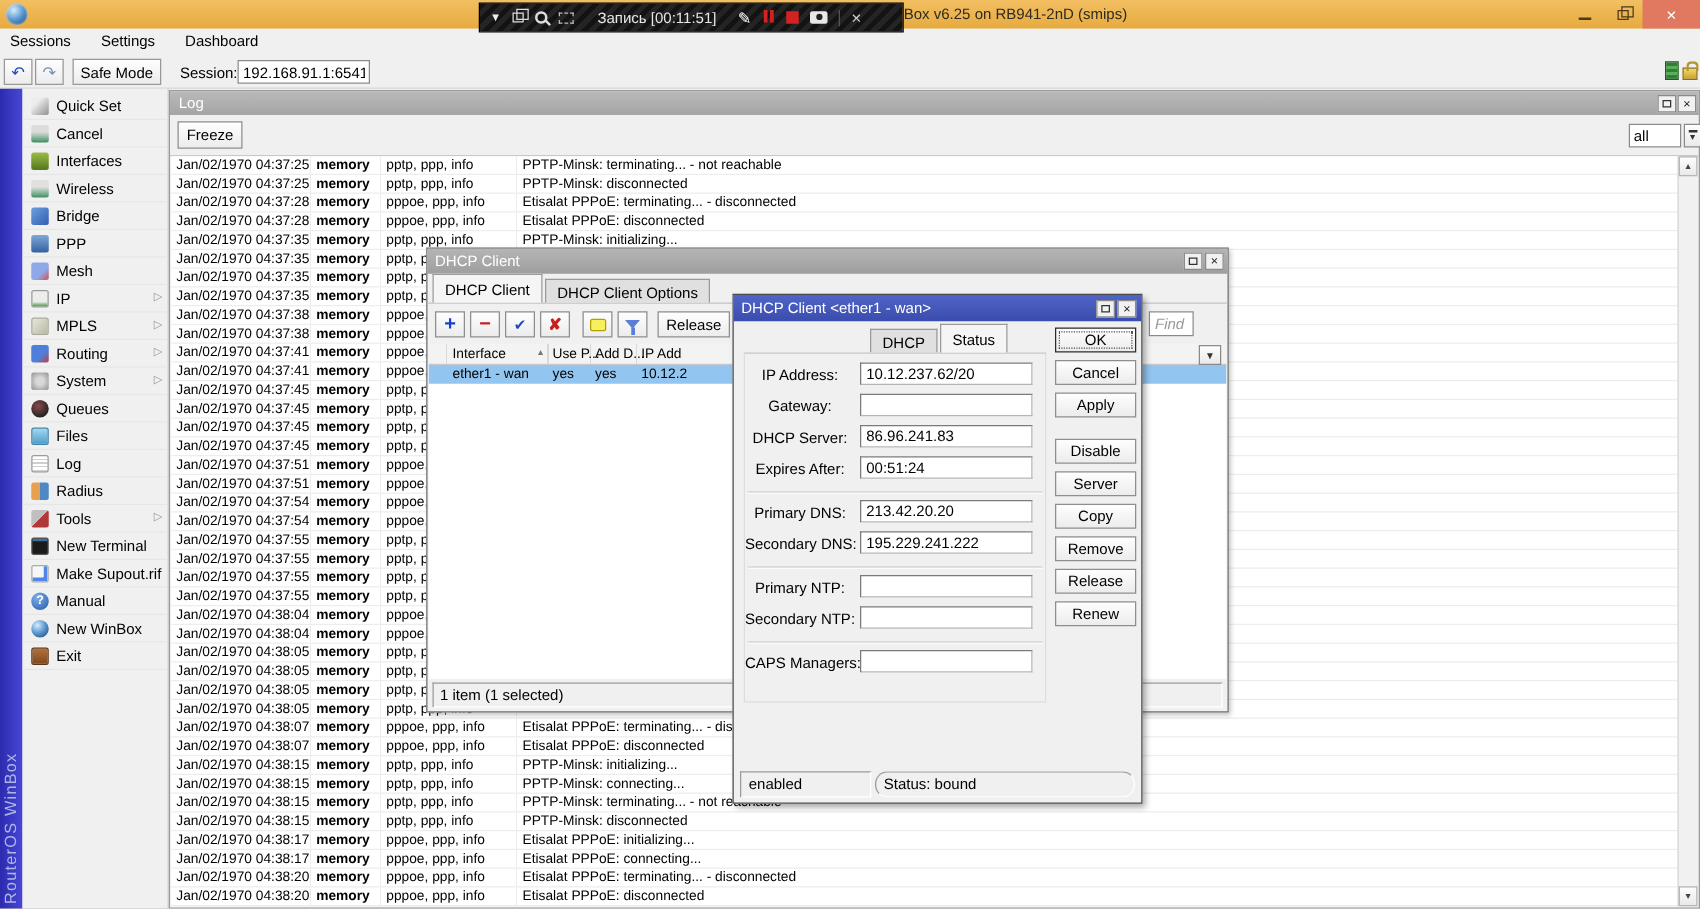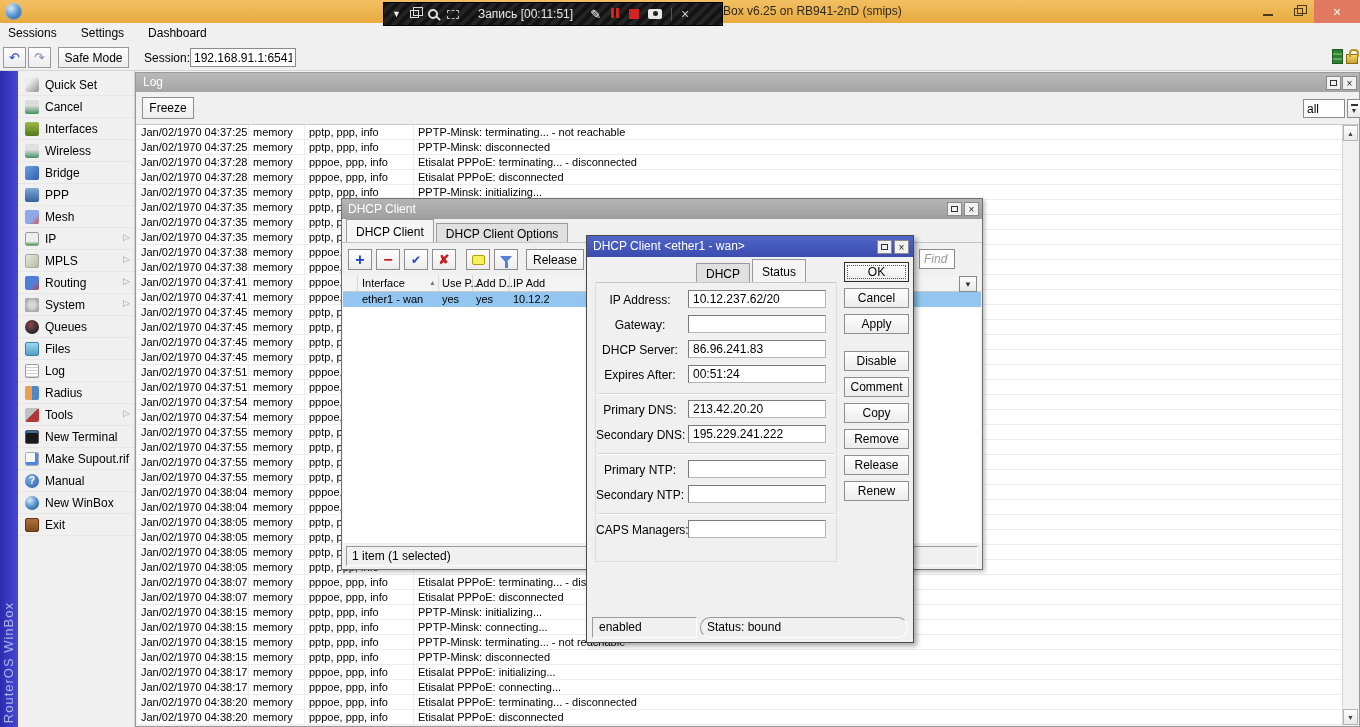--- a/index.html
+++ b/index.html
@@ -118,21 +118,21 @@
     background:linear-gradient(#fefefe,#e9e9e9); border:1px solid #8a8a8a;
     display:flex; flex-direction:column; align-items:center; justify-content:center; font-size:7px; color:#333; cursor:pointer; }
   .combo-btn::before { content:""; width:7px; height:2px; background:#333; margin-bottom:1px; }
   .log-list { position:absolute; left:1px; top:52px; width:1207px; bottom:1px; background:#fff; overflow:hidden; }
   .lrow { position:relative; height:15px; border-bottom:1px solid #ededed; white-space:nowrap;
     background:linear-gradient(90deg, transparent 111px, #ececec 111px, #ececec 112px, transparent 112px,
       transparent 167px, #ececec 167px, #ececec 168px, transparent 168px,
       transparent 276px, #ececec 276px, #ececec 277px, transparent 277px); }
   .lc { position:absolute; top:1px; font-size:11px; }
   .lc-time { left:4px; }
-  .lc-buf { left:116px; }
+  .lc-buf { left:116px;font-weight:bold; }
   .lc-topics { left:172px; }
   .lc-msg { left:281px; }
   .log-scroll { position:absolute; right:1px; top:52px; width:16px; bottom:1px; background:#f1f1f1; border-left:1px solid #d5d5d5; }
   .scroll-btn { position:absolute; left:0; width:15px; height:16px; background:linear-gradient(#fdfdfd,#e9e9e9);
     border:1px solid #b5b5b5; font-size:7px; color:#444; display:flex; align-items:center; justify-content:center; cursor:pointer; }
   .scroll-up { top:0; } .scroll-down { bottom:0; }
   
   .dhcpwin { position:absolute; left:341px; top:198px; width:642px; height:372px; background:#f0f0f0;
     border:1px solid #6f6f6f; box-shadow:2px 2px 4px rgba(0,0,0,.25); z-index:2; }
   .dhcp-title { height:20px; background:linear-gradient(#b5b5b5,#9e9e9e); color:#fff; padding:3px 0 0 6px; }
@@ -792,21 +792,21 @@
 
         <div class="btn dbtn default-btn">OK</div>
 
         <div class="btn dbtn">Cancel</div>
 
         <div class="btn dbtn">Apply</div>
 
         <div class="bgap"></div>
         <div class="btn dbtn">Disable</div>
 
-        <div class="btn dbtn">Comment</div>
+        <div class="btn dbtn">Server</div>
 
         <div class="btn dbtn">Copy</div>
 
         <div class="btn dbtn">Remove</div>
 
         <div class="btn dbtn">Release</div>
 
         <div class="btn dbtn">Renew</div>
       </div>
     <div class="dlg-status">

